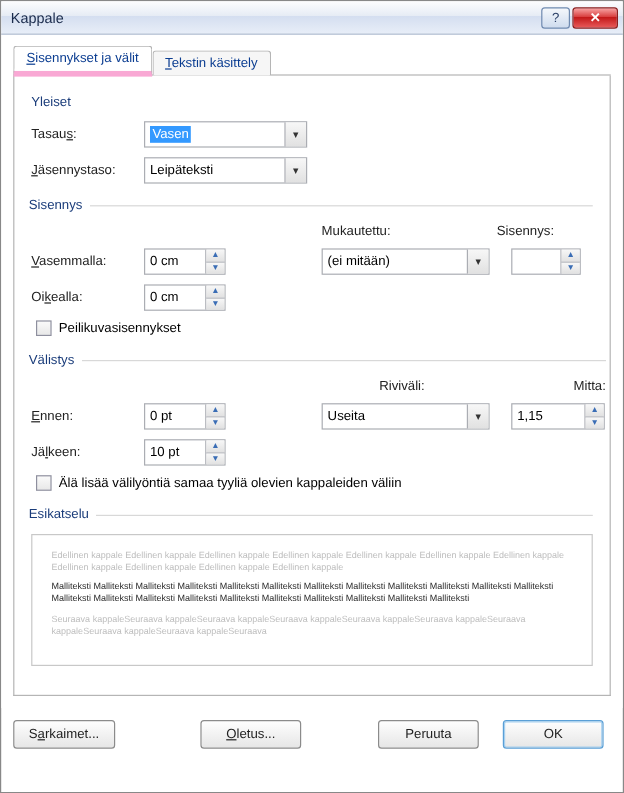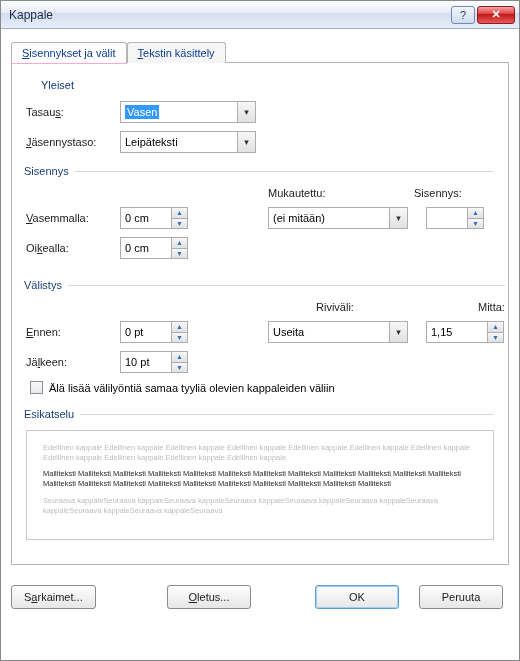--- a/index.html
+++ b/index.html
@@ -70,33 +70,33 @@
     padding: 4px 10px;
     margin-right: 0;
     background: #f6f6f6;
     position: relative;
     z-index: 1;
     border-radius: 3px 3px 0 0;
     color: #0b3d91;
   }
   .tab.active {
     background: #fff;
-    border-bottom: 1px solid #f9a8d4;
+    border-bottom: 5px solid #f9a8d4;
     margin-bottom: -1px;
     z-index: 2;
   }
   .tab .u { text-decoration: underline; }
   .tabpage {
     border: 1px solid #b5b5b5;
     border-top: none;
     padding: 12px 14px 14px 14px;
   }
   .group-label {
     color: #1a3c7a;
-    margin: 4px 0 10px 15px;
+    margin: 4px 0 10px 0;
   }
   fieldset.group {
     border: none;
     border-top: 1px solid #d8d8d8;
     margin: 12px 0 10px 0;
     padding: 10px 0 0 0;
   }
   fieldset.group legend {
     color: #1a3c7a;
     padding: 0 6px 0 0;
@@ -289,20 +289,24 @@
         <div class="lbl">Oi<span class="u">k</span>ealla:</div>
         <div class="spinner">
           <span>0 cm</span>
           <div class="spin-btns">
               <div>▲</div>
               <div>▼</div>
             </div>
         </div>
       </div>
 
+      <div class="checkbox-row">
+        <div class="chk"></div>
+        <div><span class="u">P</span>eilikuvasisennykset</div>
+      </div>
     </fieldset>
 
     <fieldset class="group">
       <legend>Välistys</legend>
 
       <div style="display:flex; gap:16px; margin-bottom:4px;">
         <div style="width:88px;"></div>
         <div style="width:80px;"></div>
         <div style="width:74px;"></div>
         <div style="width:146px;" class="col-head"><span class="u">R</span>iviväli:</div>
@@ -360,15 +364,15 @@
     </fieldset>
 
   </div>
 </div>
 
 <div class="btnbar">
   <div class="btn">S<span style="text-decoration:underline">a</span>rkaimet...</div>
   <div class="spacer"></div>
   <div class="btn"><span style="text-decoration:underline">O</span>letus...</div>
   <div style="width:24px;"></div>
+  <div class="btn">Peruuta</div>
   <div class="btn default">OK</div>
-  <div class="btn">Peruuta</div>
 </div>
 
 </body></html>

